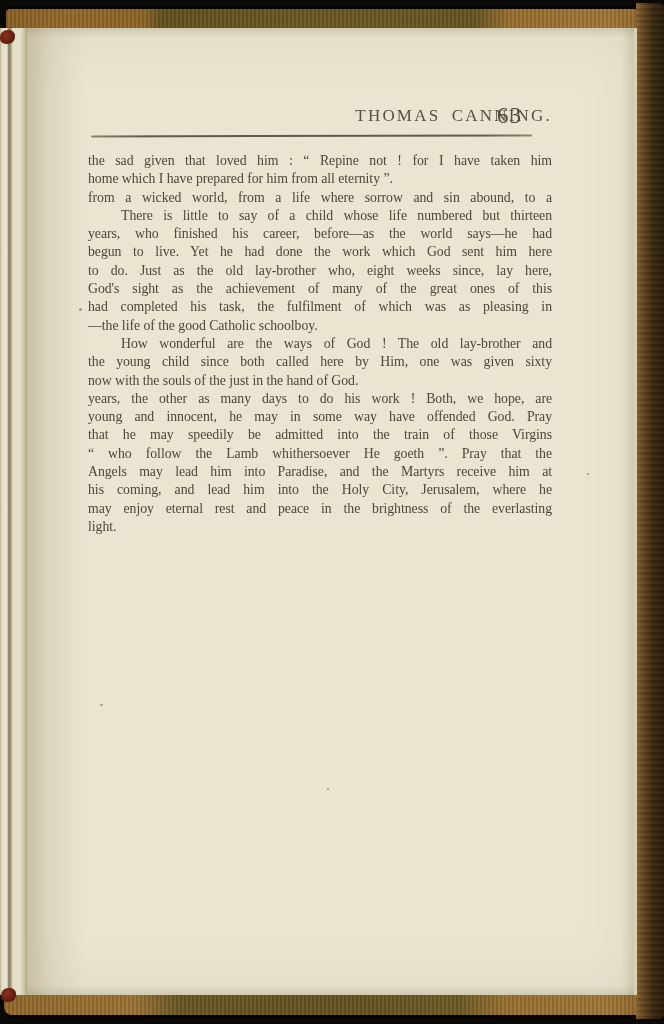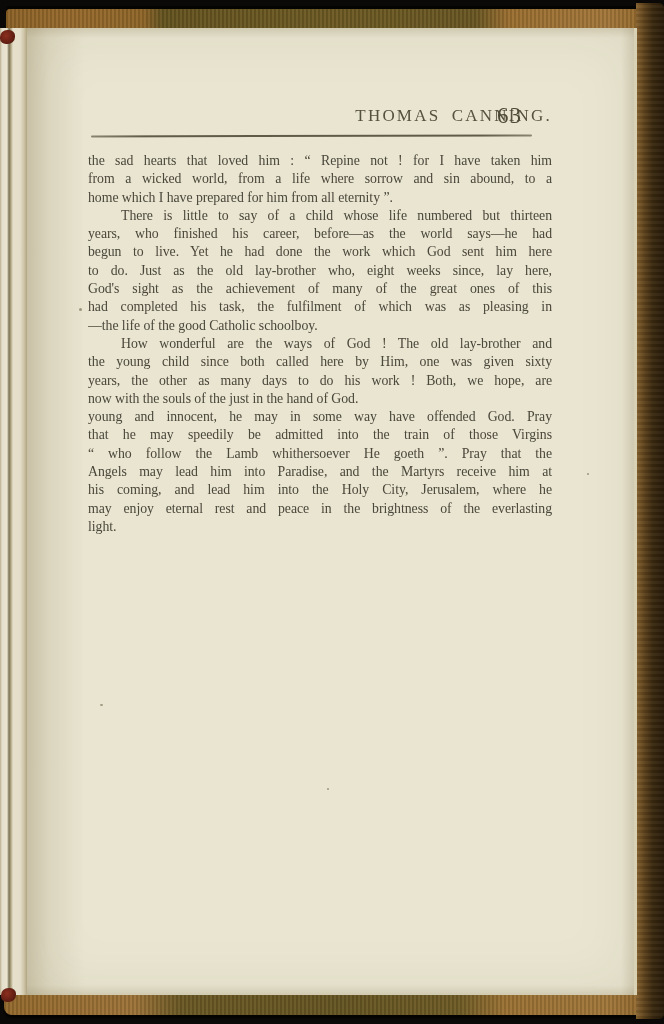--- a/index.html
+++ b/index.html
@@ -122,40 +122,40 @@
 
     <div class="running-head">
       <span class="head-title">THOMAS CANNING.</span>
       <span class="folio">63</span>
     </div>
     <div class="head-rule"></div>
 
     <div class="body-text">
 
       <div class="paragraph">
-        <div class="line">the sad hearts that loved him : “ Repine not ! for I have taken him</div>
+        <div class="line">the sad given that loved him : “ Repine not ! for I have taken him</div>
+        <div class="line last">home which I have prepared for him from all eternity ”.</div>
         <div class="line">from a wicked world, from a life where sorrow and sin abound, to a</div>
-        <div class="line last">home which I have prepared for him from all eternity ”.</div>
       </div>
 
       <div class="paragraph">
         <div class="line indent">There is little to say of a child whose life numbered but thirteen</div>
         <div class="line">years, who finished his career, before—as the world says—he had</div>
         <div class="line">begun to live.  Yet he had done the work which God sent him here</div>
         <div class="line">to do.  Just as the old lay-brother who, eight weeks since, lay here,</div>
         <div class="line">God's sight as the achievement of many of the great ones of this</div>
         <div class="line">had completed his task, the fulfilment of which was as pleasing in</div>
         <div class="line last">—the life of the good Catholic schoolboy.</div>
       </div>
 
       <div class="paragraph">
         <div class="line indent">How wonderful are the ways of God !  The old lay-brother and</div>
         <div class="line">the young child since both called here by Him, one was given sixty</div>
+        <div class="line last">now with the souls of the just in the hand of God.</div>
         <div class="line">years, the other as many days to do his work !  Both, we hope, are</div>
-        <div class="line last">now with the souls of the just in the hand of God.</div>
       </div>
 
       <div class="paragraph">
         <div class="line">young and innocent, he may in some way have offended God.  Pray</div>
         <div class="line">that he may speedily be admitted into the train of those Virgins</div>
         <div class="line">“ who follow the Lamb whithersoever He goeth ”.  Pray that the</div>
         <div class="line">Angels may lead him into Paradise, and the Martyrs receive him at</div>
         <div class="line">his coming, and lead him into the Holy City, Jerusalem, where he</div>
         <div class="line">may enjoy eternal rest and peace in the brightness of the everlasting</div>
         <div class="line last">light.</div>

